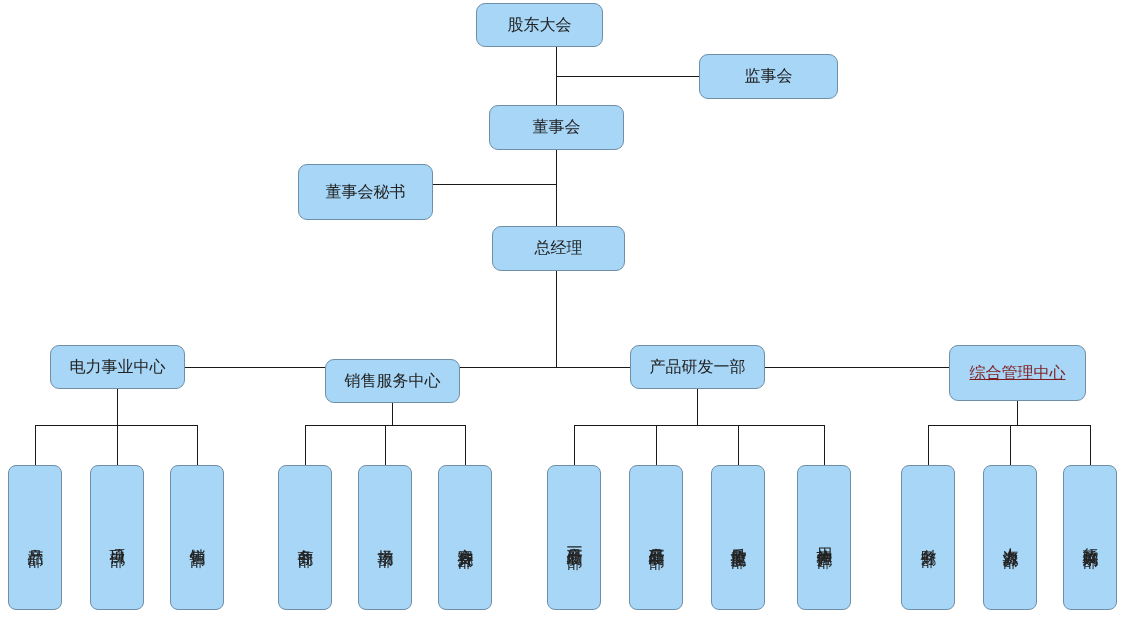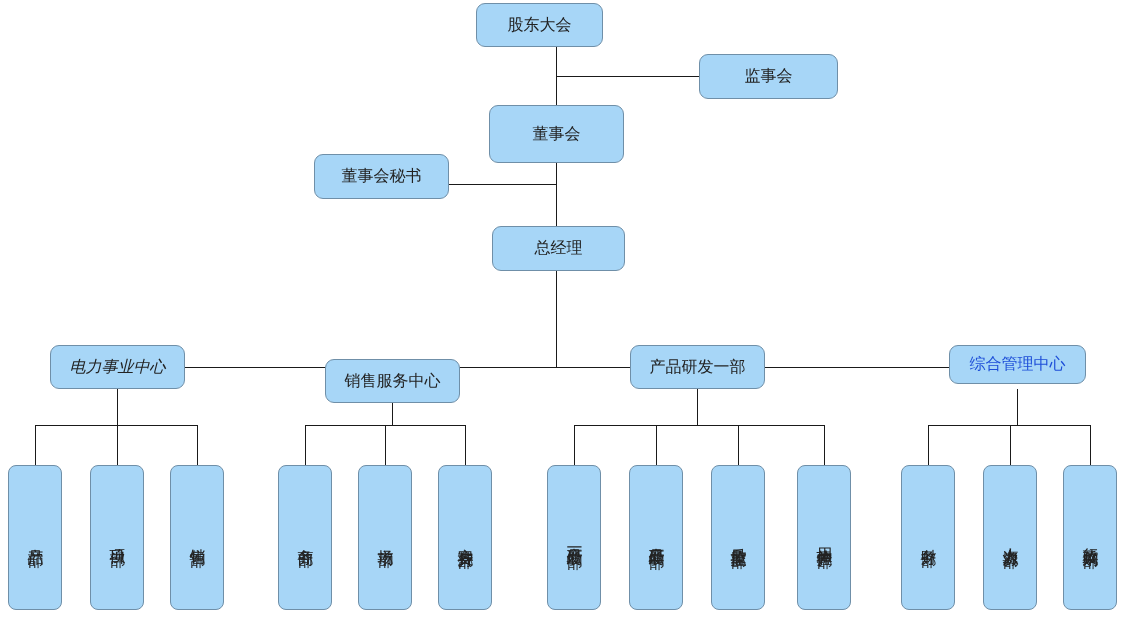--- a/index.html
+++ b/index.html
@@ -85,39 +85,39 @@
       <div class="connector v" style="left: 1010px; top: 425px; height: 40px; background: rgb(26, 26, 26);"></div>
       <div class="connector v" style="left: 1090px; top: 425px; height: 40px; background: rgb(26, 26, 26);"></div>
     </div>
   <div id="node-layer">
       <div class="node" style="left: 476px; top: 3px; width: 127px; height: 44px; background: rgb(167, 214, 247); border-color: rgb(111, 143, 168); color: rgb(34, 34, 34);">
         <span class="label">股东大会</span>
       </div>
       <div class="node" style="left: 699px; top: 54px; width: 139px; height: 45px; background: rgb(167, 214, 247); border-color: rgb(111, 143, 168); color: rgb(34, 34, 34);">
         <span class="label">监事会</span>
       </div>
-      <div class="node" style="left: 489px; top: 105px; width: 135px; height: 58px; background: rgb(167, 214, 247); border-color: rgb(111, 143, 168); color: rgb(34, 34, 34);">
+      <div class="node" style="left: 489px; top: 105px; width: 135px; height: 45px; background: rgb(167, 214, 247); border-color: rgb(111, 143, 168); color: rgb(34, 34, 34);">
         <span class="label">董事会</span>
       </div>
-      <div class="node" style="left: 298px; top: 154px; width: 135px; height: 45px; background: rgb(167, 214, 247); border-color: rgb(111, 143, 168); color: rgb(34, 34, 34); margin-left: 16px;">
+      <div class="node" style="left: 298px; top: 164px; width: 135px; height: 56px; background: rgb(167, 214, 247); border-color: rgb(111, 143, 168); color: rgb(34, 34, 34);">
         <span class="label">董事会秘书</span>
       </div>
       <div class="node" style="left: 492px; top: 226px; width: 133px; height: 45px; background: rgb(167, 214, 247); border-color: rgb(111, 143, 168); color: rgb(34, 34, 34);">
         <span class="label">总经理</span>
       </div>
-      <div class="node" style="left: 50px; top: 345px; width: 135px; height: 44px; background: rgb(167, 214, 247); border-color: rgb(111, 143, 168); color: rgb(34, 34, 34); font-style: italic;">
+      <div class="node" style="left: 50px; top: 345px; width: 135px; height: 44px; background: rgb(167, 214, 247); border-color: rgb(111, 143, 168); color: rgb(34, 34, 34);">
         <span class="label">电力事业中心</span>
       </div>
       <div class="node" style="left: 325px; top: 359px; width: 135px; height: 44px; background: rgb(167, 214, 247); border-color: rgb(111, 143, 168); color: rgb(34, 34, 34); align-items: center;">
         <span class="label">销售服务中心</span>
       </div>
       <div class="node" style="left: 630px; top: 345px; width: 135px; height: 44px; background: rgb(167, 214, 247); border-color: rgb(111, 143, 168); color: rgb(34, 34, 34);">
         <span class="label">产品研发一部</span>
       </div>
-      <div class="node" style="left: 949px; top: 345px; width: 137px; height: 39px; background: rgb(167, 214, 247); border-color: rgb(111, 143, 168); color: #1d4ed8;">
+      <div class="node" style="left: 949px; top: 345px; width: 137px; height: 56px; background: rgb(167, 214, 247); border-color: rgb(111, 143, 168); color: #7f1d1d; text-decoration: underline;">
         <span class="label">综合管理中心</span>
       </div>
       <div class="node vertical" style="left: 8px; top: 465px; width: 54px; height: 145px; background: rgb(167, 214, 247); border-color: rgb(111, 143, 168); color: rgb(34, 34, 34);">
         <span class="label">产品部</span>
       </div>
       <div class="node vertical" style="left: 90px; top: 465px; width: 54px; height: 145px; background: rgb(167, 214, 247); border-color: rgb(111, 143, 168); color: rgb(34, 34, 34);">
         <span class="label">项目部</span>
       </div>
       <div class="node vertical" style="left: 170px; top: 465px; width: 54px; height: 145px; background: rgb(167, 214, 247); border-color: rgb(111, 143, 168); color: rgb(34, 34, 34);">
         <span class="label">销售部</span>

